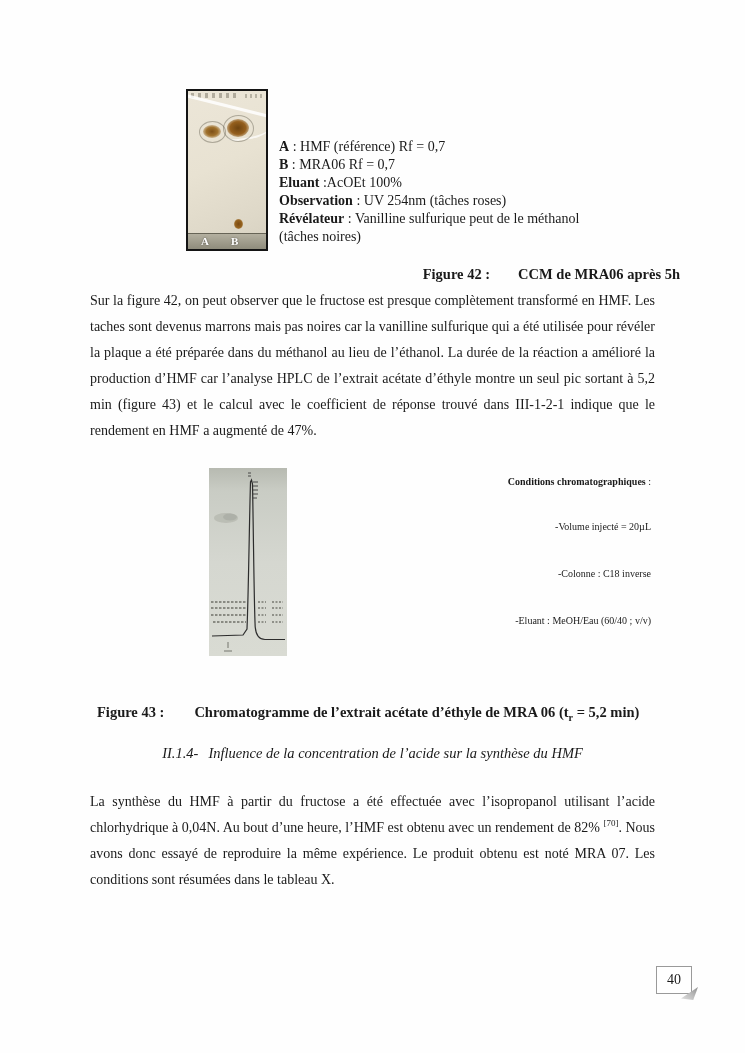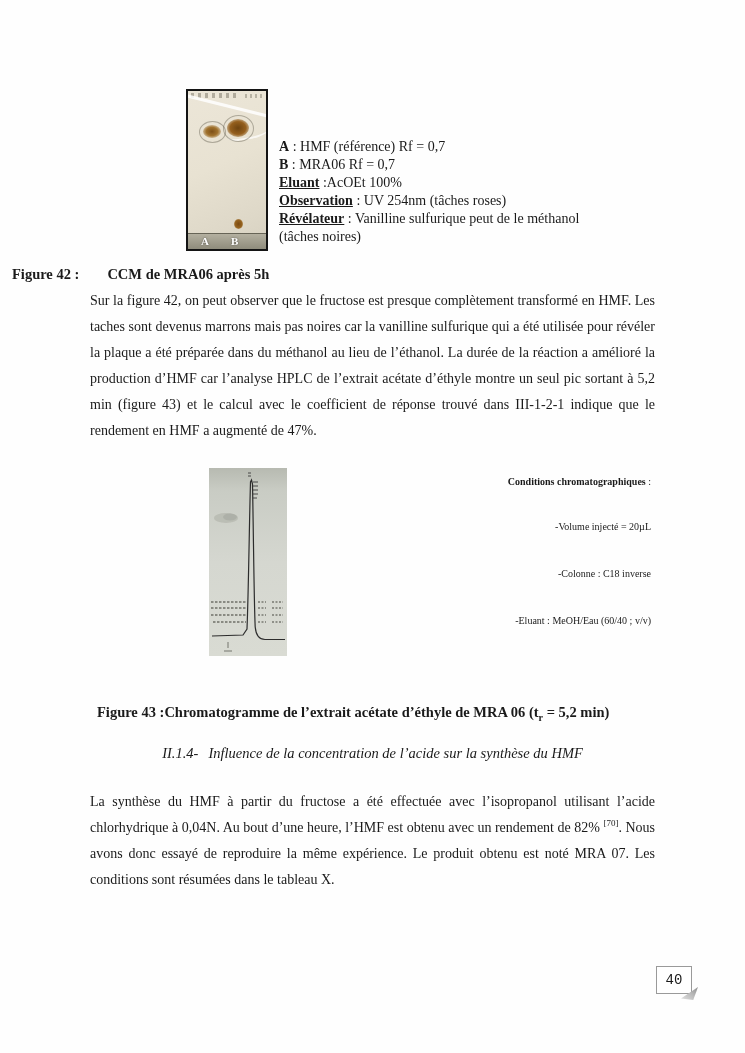--- a/index.html
+++ b/index.html
@@ -36,29 +36,29 @@
   .tlc-baseline-strip{position:absolute;left:0;right:0;bottom:0;height:15px;
     background:linear-gradient(#b4b0a0,#8f8c7c);border-top:1px solid rgba(70,68,55,.55);}
   .tlc-lane-label{position:absolute;bottom:1px;color:#ffffff;font-weight:bold;
     font-size:11px;line-height:13px;text-shadow:0 0 2px rgba(0,0,0,.5);}
   .lane-a{left:13px;} .lane-b{left:43px;}
 
   
   .tlc-annotations{position:absolute;left:279px;top:138px;width:395px;
     font-size:14px;line-height:18px;}
   .tlc-annotations .lbl{font-weight:bold;}
-  .tlc-annotations .lbl-u{font-weight:bold;text-decoration:underline;margin-top:20px;}
-
-  
-  .fig42-caption{position:absolute;left:0;top:266px;width:680px;text-align:left;
-    font-weight:bold;font-size:14.5px;padding-left:12px;}
+  .tlc-annotations .lbl-u{font-weight:bold;margin-top:20px;}
+
+  
+  .fig42-caption{position:absolute;left:0;top:266px;width:680px;text-align:right;
+    font-weight:bold;font-size:14.5px;}
   .fig42-caption .cap-title{margin-left:28px;}
   .fig43-caption{position:absolute;left:97px;top:704px;width:620px;
     font-weight:bold;font-size:14.5px;}
-  .fig43-caption .cap-title{}
+  .fig43-caption .cap-title{margin-left:30px;}
   .sub{vertical-align:sub;font-size:10px;}
 
   
   .para{position:absolute;left:90px;width:565px;font-size:14px;line-height:26px;
     text-align:justify;}
   .para1{top:288px;}
   .para2{top:789px;}
   .supref{vertical-align:super;font-size:9px;line-height:0;}
 
   
@@ -73,21 +73,21 @@
   .cond-dash{display:inline-block;width:19px;}
 
   
   .section-heading{position:absolute;left:0;top:745px;width:745px;text-align:center;
     font-style:italic;font-size:14.5px;}
   .section-heading .sec-title{margin-left:10px;}
 
   
   .page-number-box{position:absolute;left:656px;top:966px;width:36px;height:28px;
     border:1px solid #9a9a9a;box-sizing:border-box;background:#ffffff;
-    display:flex;align-items:center;justify-content:center;font-size:14px;font-family:Liberation Mono, monospace;}
+    display:flex;align-items:center;justify-content:center;font-size:14px;}
   .corner-fold{position:absolute;right:-7px;bottom:-7px;width:17px;height:13px;
     background:linear-gradient(to top right,#e2e2e2 0%,#b8b8b8 55%,#8f8f8f 100%);
     clip-path:polygon(0 88%,100% 0,72% 100%);}
 </style>
 </head>
 <body>
 
 <div class="page">
 
   <div class="tlc-plate">

